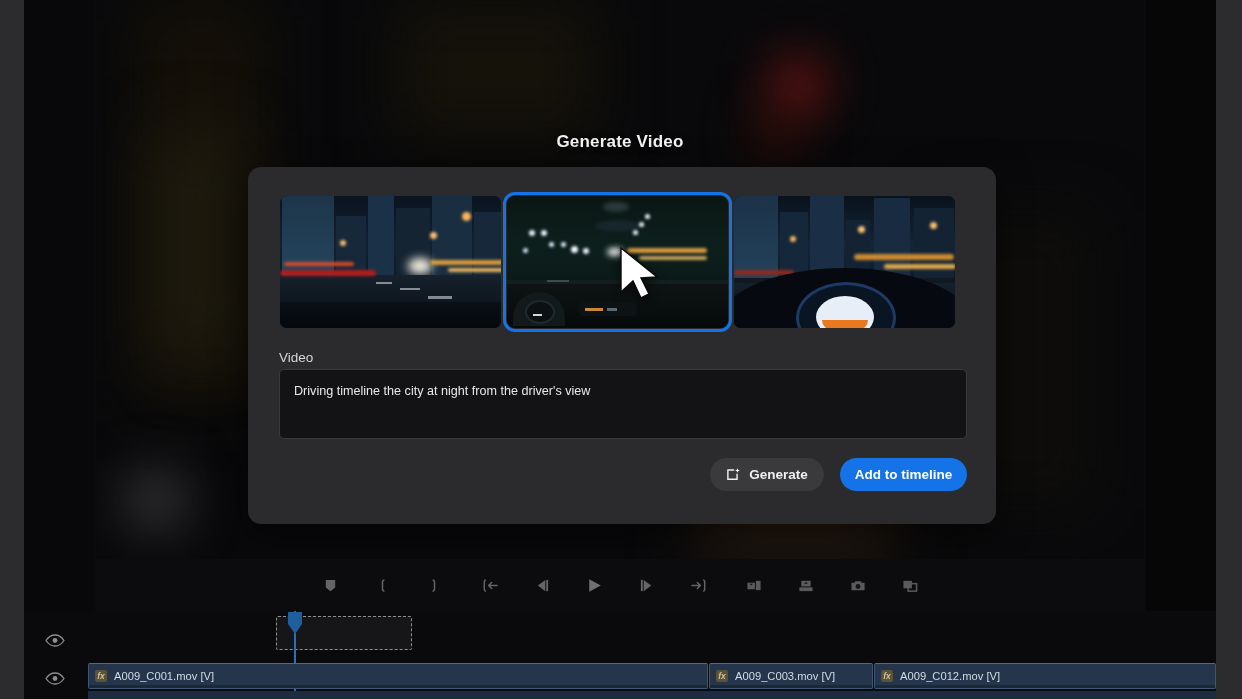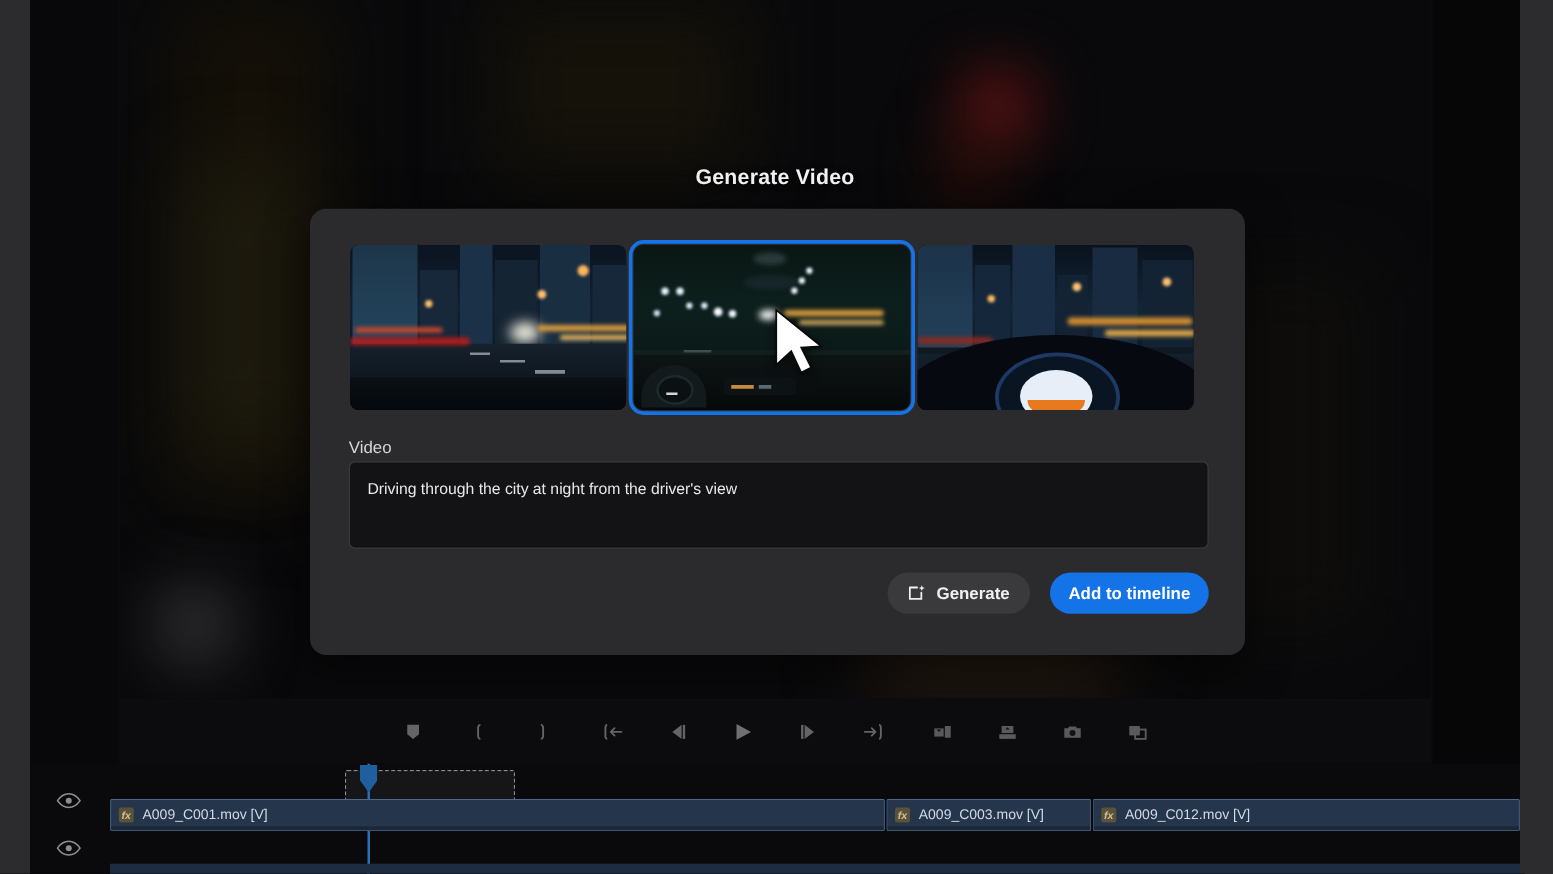--- a/index.html
+++ b/index.html
@@ -107,21 +107,21 @@
   }
   #playhead-line { position: absolute; left: 206px; top: 0; width: 2px; height: 88px; background: #2a6fb8; }
   #playhead-head {
     position: absolute; left: 200px; top: 1px; width: 14px; height: 22px;
     background: #1f5f9e;
     clip-path: polygon(0 0, 100% 0, 100% 55%, 50% 100%, 0 55%);
     cursor: pointer;
   }
 
   .track-row { position: absolute; left: 0; width: 1128px; }
-  #track-v1 { top: 28px; height: 26px; }
+  #track-v1 { top: 52px; height: 26px; }
   #track-v2 { top: 80px; height: 8px; }
 
   .clip {
     position: absolute; top: 0; height: 26px;
     background: #24354c; border: 1px solid #3d5675; border-top: 1px solid #4d6a8d;
     border-radius: 2px; display: flex; align-items: center; gap: 7px;
     padding-left: 6px; overflow: hidden; cursor: pointer;
   }
   .fx {
     width: 12px; height: 12px; background: #5c5238; border-radius: 2px;
@@ -245,21 +245,21 @@
           <div style="position:absolute;left:62px;bottom:-26px;width:100px;height:72px;border-radius:50%;background:#0a1524;border:3px solid #1c3a63;"></div>
           <div style="position:absolute;left:82px;bottom:-10px;width:58px;height:42px;border-radius:50%;background:#e7eef7;"></div>
           <div style="position:absolute;left:88px;bottom:-2px;width:46px;height:10px;border-radius:0 0 24px 24px;background:#e8791f;"></div>
         </div>
       </div>
 
     </div>
 
     <div id="prompt-label">Video</div>
     <div id="prompt-box" title="Describe the video you want to generate">
-      <div id="prompt-text">Driving through the city at night from the driver's view</div>
+      <div id="prompt-text">Driving timeline the city at night from the driver's view</div>
     </div>
 
     <div class="btn" id="btn-add">
       <span>Add to timeline</span>
     </div>
 
     <div class="btn" id="btn-generate">
       <span style="display:flex">
         <svg width="15" height="15" viewBox="0 0 16 16">
           <path d="M2 3.2h6.2M2 3.2V13h9.8V7.6" stroke="#f0f0f2" stroke-width="1.5" fill="none" stroke-linecap="round"></path>

